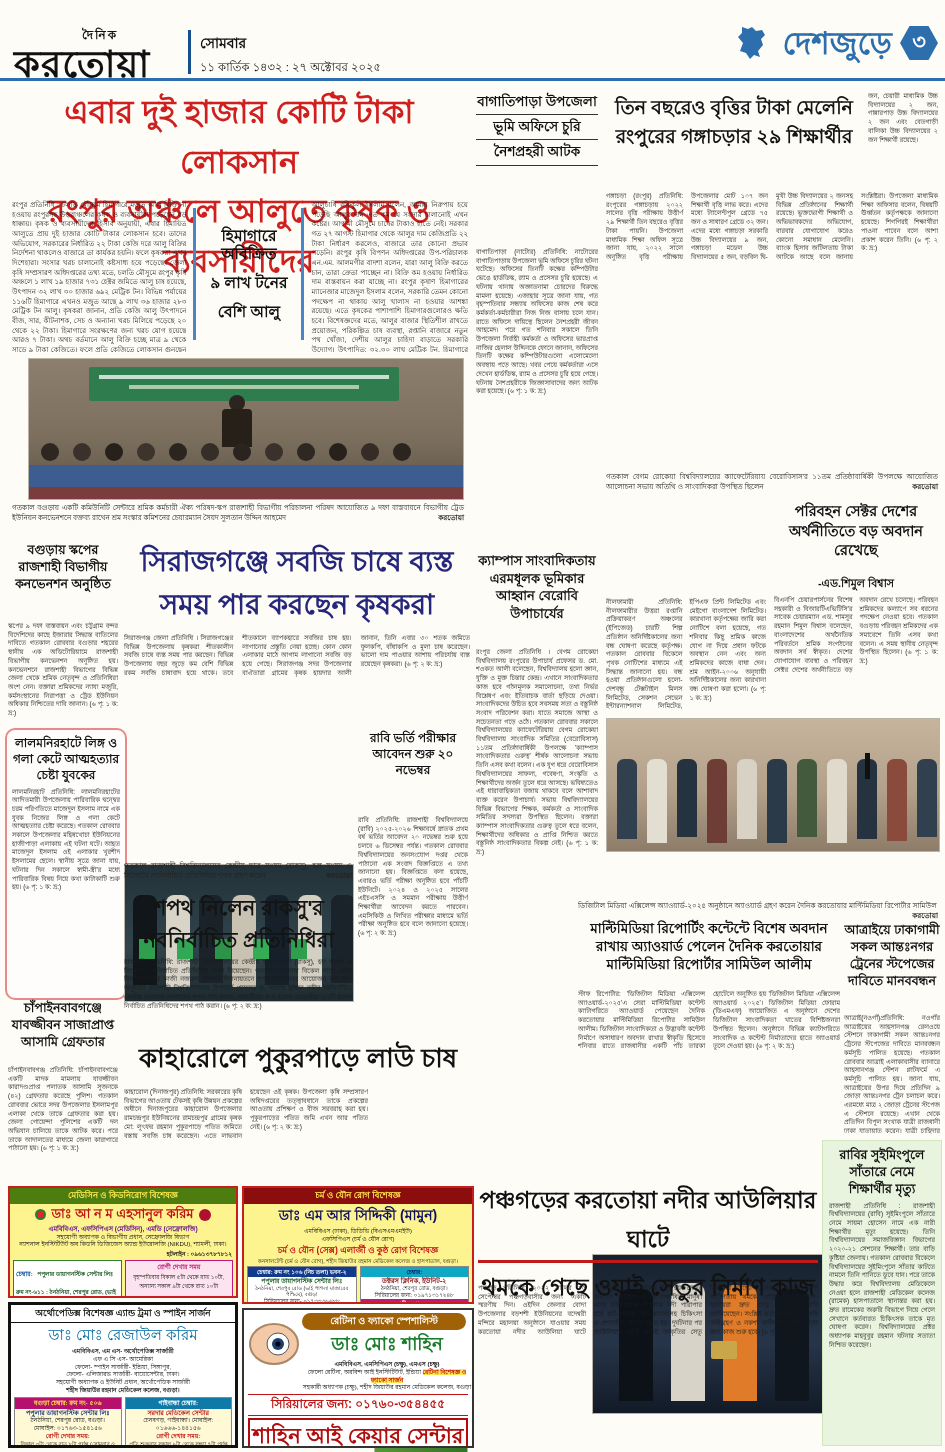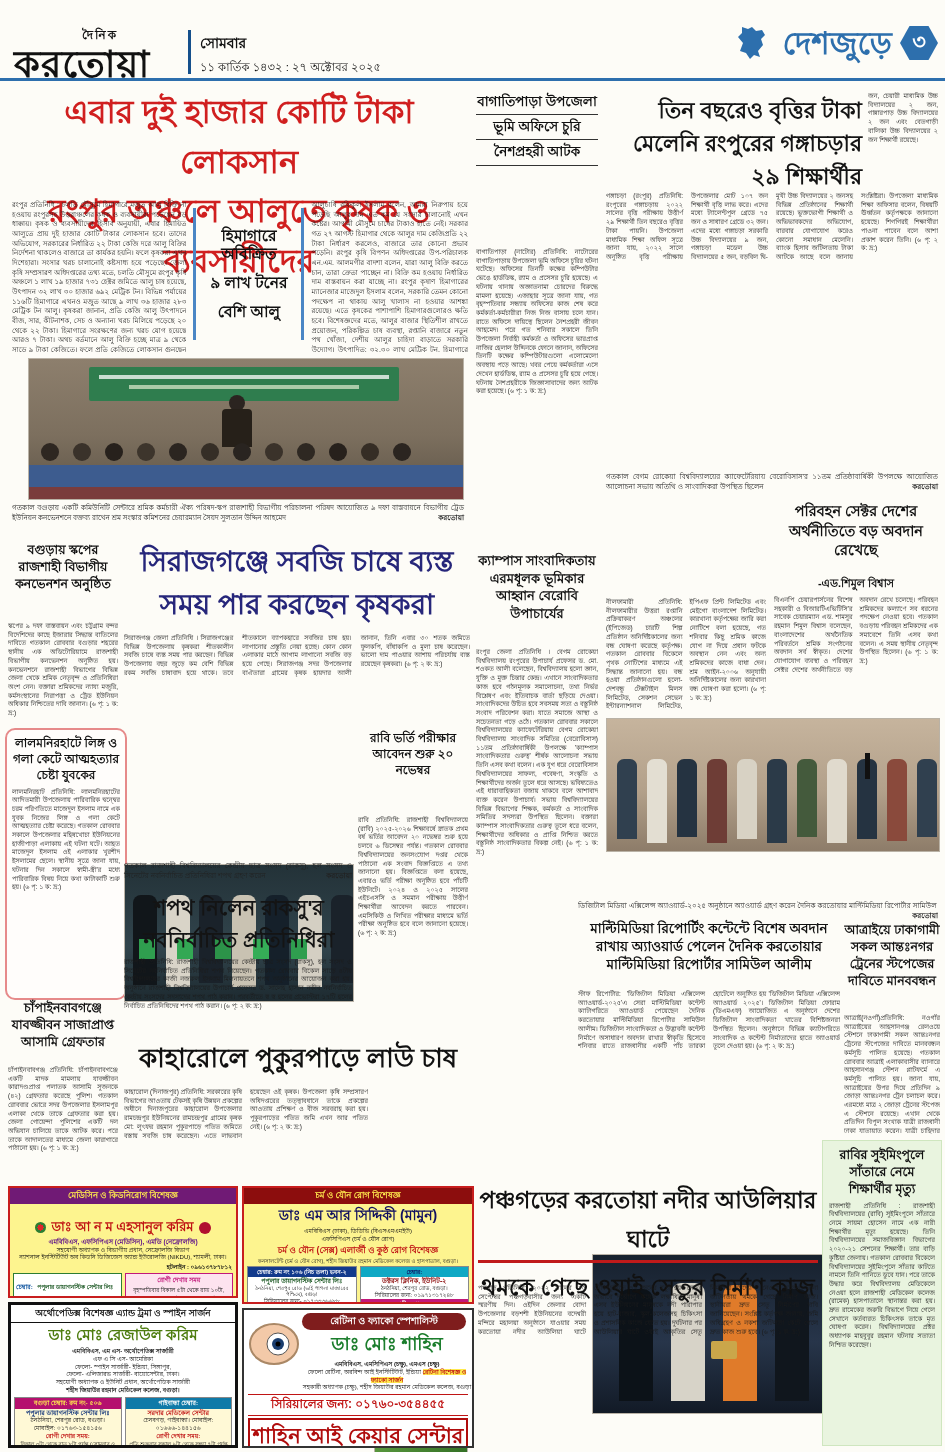--- a/index.html
+++ b/index.html
@@ -160,21 +160,21 @@
   <div class="abs" style="left:476px;top:90px;width:122px;">
     <div class="col-head rule-under" style="font-size:13.5px;">বাগাতিপাড়া উপজেলা</div>
     <div class="col-head rule-under" style="font-size:13.5px;">ভূমি অফিসে চুরি</div>
     <div class="col-head rule-under" style="font-size:13.5px;">নৈশপ্রহরী আটক</div>
   </div>
   <div class="abs body-sm" style="left:476px;top:248px;width:122px;height:292px;">বাগাতিপাড়া (নাটোর) প্রতিনিধি: নাটোরের বাগাতিপাড়ায় উপজেলা ভূমি অফিসে চুরির ঘটনা ঘটেছে। অফিসের তিনটি কক্ষের কম্পিউটার ভেঙে হার্ডডিস্ক, র‍্যাম ও প্রসেসর চুরি হয়েছে। এ ঘটনায় থানায় অজ্ঞাতনামা চোরদের বিরুদ্ধে মামলা হয়েছে। এজাহার সূত্রে জানা যায়, গত বৃহস্পতিবার সন্ধ্যায় অফিসের কাজ শেষ করে কর্মকর্তা-কর্মচারীরা নিজ নিজ বাসায় চলে যান। রাতে অফিসে দায়িত্বে ছিলেন নৈশপ্রহরী জীবন আহমেদ। পরে গত শনিবার সকালে তিনি উপজেলা নির্বাহী কর্মকর্তা ও অফিসের ভারপ্রাপ্ত নাজির হেলাল উদ্দিনকে ফোনে জানান, অফিসের তিনটি কক্ষের কম্পিউটারগুলো এলোমেলো অবস্থায় পড়ে আছে। খবর পেয়ে কর্মকর্তারা এসে দেখেন হার্ডডিস্ক, র‍্যাম ও প্রসেসর চুরি হয়ে গেছে। ঘটনায় নৈশপ্রহরীকে জিজ্ঞাসাবাদের জন্য আটক করা হয়েছে। (৬ পৃ: ১ ক: দ্র:)</div>
 
   <div class="abs col-head" style="left:476px;top:552px;width:122px;font-size:13px;">ক্যাম্পাস সাংবাদিকতায় এরমধূলক ভূমিকার আহ্বান বেরোবি উপাচার্যের</div>
   <div class="abs body-sm" style="left:476px;top:648px;width:122px;height:524px;">রংপুর জেলা প্রতিনিধি । বেগম রোকেয়া বিশ্ববিদ্যালয় রংপুরের উপাচার্য প্রফেসর ড. মো. শওকত আলী বলেছেন, বিশ্ববিদ্যালয় হলো জ্ঞান, যুক্তি ও মুক্ত চিন্তার কেন্দ্র। এখানে সাংবাদিকতার কাজ হবে গঠনমূলক সমালোচনা, তথ্য নির্ভর বিশ্লেষণ এবং ইতিবাচক বার্তা ছড়িয়ে দেওয়া। সাংবাদিকদের উচিত হবে সবসময় সত্য ও বস্তুনিষ্ঠ সংবাদ পরিবেশন করা। যাতে সমাজে আস্থা ও সচেতনতা গড়ে ওঠে। গতকাল রোববার সকালে বিশ্ববিদ্যালয়ের ক্যাফেটেরিয়ায় বেগম রোকেয়া বিশ্ববিদ্যালয় সাংবাদিক সমিতির (বেরোবিসাস) ১১তম প্রতিষ্ঠাবার্ষিকী উপলক্ষে 'ক্যাম্পাস সাংবাদিকতার গুরুত্ব' শীর্ষক আলোচনা সভায় তিনি এসব কথা বলেন। এক যুগ ধরে বেরোবিসাস বিশ্ববিদ্যালয়ের সাফল্য, গবেষণা, সংস্কৃতি ও শিক্ষার্থীদের অর্জন তুলে ধরে আসছে। ভবিষ্যতেও এই ধারাবাহিকতা বজায় থাকবে বলে আশাবাদ ব্যক্ত করেন উপাচার্য। সভায় বিশ্ববিদ্যালয়ের বিভিন্ন বিভাগের শিক্ষক, কর্মকর্তা ও সাংবাদিক সমিতির সদস্যরা উপস্থিত ছিলেন। বক্তারা ক্যাম্পাস সাংবাদিকতার গুরুত্ব তুলে ধরে বলেন, শিক্ষার্থীদের অধিকার ও প্রাপ্তি নিশ্চিত করতে বস্তুনিষ্ঠ সাংবাদিকতার বিকল্প নেই। (৬ পৃ: ১ ক: দ্র:)</div>
 
-  <div class="abs hl-blk-lg" style="left:606px;top:94px;width:256px;font-size:22px;text-align:right;">তিন বছরেও বৃত্তির টাকা মেলেনি রংপুরের গঙ্গাচড়ার ২৯ শিক্ষার্থীর</div>
+  <div class="abs hl-blk-lg" style="left:606px;top:94px;width:256px;font-size:19px;">তিন বছরেও বৃত্তির টাকা মেলেনি রংপুরের গঙ্গাচড়ার ২৯ শিক্ষার্থীর</div>
   <div class="abs body-sm" style="left:868px;top:92px;width:70px;height:94px;">জন, চেয়ারী মাধ্যমিক উচ্চ বিদ্যালয়ের ২ জন, গান্নারপাড় উচ্চ বিদ্যালয়ের ২ জন এবং বেতগাড়ী বালিকা উচ্চ বিদ্যালয়ের ২ জন শিক্ষার্থী রয়েছে।</div>
   <div class="abs body-sm" style="left:606px;top:192px;width:332px;height:142px;column-count:4;column-gap:8px;">গঙ্গাচড়া (রংপুর) প্রতিনিধি: রংপুরের গঙ্গাচড়ায় ২০২২ সালের বৃত্তি পরীক্ষায় উত্তীর্ণ ২৯ শিক্ষার্থী তিন বছরেও বৃত্তির টাকা পায়নি। উপজেলা মাধ্যমিক শিক্ষা অফিস সূত্রে জানা যায়, ২০২২ সালে অনুষ্ঠিত বৃত্তি পরীক্ষায় উপজেলার মোট ১০৭ জন শিক্ষার্থী বৃত্তি লাভ করে। এদের মধ্যে ট্যালেন্টপুল গ্রেডে ৭৫ জন ও সাধারণ গ্রেডে ৩২ জন। এদের মধ্যে গঙ্গাচড়া সরকারি উচ্চ বিদ্যালয়ের ৯ জন, গঙ্গাচড়া মডেল উচ্চ বিদ্যালয়ের ৫ জন, বড়বিল দ্বি-মুখী উচ্চ বিদ্যালয়ের ২ জনসহ বিভিন্ন প্রতিষ্ঠানের শিক্ষার্থী রয়েছে। ভুক্তভোগী শিক্ষার্থী ও অভিভাবকদের অভিযোগ, বারবার যোগাযোগ করেও কোনো সমাধান মেলেনি। ব্যাংক হিসাব জটিলতায় টাকা আটকে আছে বলে জানায় সংশ্লিষ্টরা। উপজেলা মাধ্যমিক শিক্ষা অফিসার বলেন, বিষয়টি ঊর্ধ্বতন কর্তৃপক্ষকে জানানো হয়েছে। শিগগিরই শিক্ষার্থীরা পাওনা পাবেন বলে আশা প্রকাশ করেন তিনি। (৬ পৃ: ২ ক: দ্র:)</div>
 
   <div class="abs photo" style="left:606px;top:338px;width:332px;height:132px;background:linear-gradient(180deg,#c6b49d 0%,#b2a08a 55%,#8d7c69 100%);">
     <div class="abs" style="left:10px;top:40px;display:flex;gap:10px;">
       <div style="width:20px;height:80px;background:#30404f;border-radius:7px 7px 0 0;"></div>
       <div style="width:20px;height:84px;background:#e3ded2;border-radius:7px 7px 0 0;"></div>
       <div style="width:20px;height:78px;background:#253341;border-radius:7px 7px 0 0;"></div>
       <div style="width:20px;height:84px;background:#6e3d36;border-radius:7px 7px 0 0;"></div>
       <div style="width:20px;height:80px;background:#d8d2c4;border-radius:7px 7px 0 0;"></div>
@@ -222,22 +222,22 @@
     <div class="body-sm" style="margin-top:4px;height:232px;">রাজশাহী প্রতিনিধি : রাজশাহী বিশ্ববিদ্যালয়ের (রাবি) সুইমিংপুলে সাঁতারে নেমে সায়মা হোসেন নামে এক নারী শিক্ষার্থীর মৃত্যু হয়েছে। তিনি বিশ্ববিদ্যালয়ের সমাজবিজ্ঞান বিভাগের ২০২০-২১ সেশনের শিক্ষার্থী। তার বাড়ি কুষ্টিয়া জেলায়। গতকাল রোববার বিকেলে বিশ্ববিদ্যালয়ের সুইমিংপুলে সাঁতার কাটতে নামলে তিনি পানিতে ডুবে যান। পরে তাকে উদ্ধার করে বিশ্ববিদ্যালয় মেডিকেলে নেওয়া হলে রাজশাহী মেডিকেল কলেজ (রামেক) হাসপাতালে স্থানান্তর করা হয়। দ্রুত রামেকের জরুরি বিভাগে নিয়ে গেলে সেখানে কর্তব্যরত চিকিৎসক তাকে মৃত ঘোষণা করেন। বিশ্ববিদ্যালয়ের প্রক্টর অধ্যাপক মাহবুবুর রহমান ঘটনার সত্যতা নিশ্চিত করেছেন।</div>
   </div>
 
   <div class="abs" style="left:478px;top:1182px;width:340px;">
     <div class="ctr" style="font-size:23px;font-weight:900;border-bottom:3px solid #c01a1a;">পঞ্চগড়ের করতোয়া নদীর আউলিয়ার ঘাটে</div>
     <div class="ctr" style="font-size:23px;font-weight:900;padding-top:6px;">থমকে গেছে ওয়াই সেতুর নির্মাণ কাজ</div>
   </div>
   <div class="abs body-sm" style="left:478px;top:1284px;width:340px;height:160px;column-count:3;column-gap:8px;">পঞ্চগড় প্রতিনিধি: ২০২২ সালের ২৫ সেপ্টেম্বর পঞ্চগড়বাসীর জন্য একটি স্মরণীয় দিন। ওইদিন জেলার বোদা উপজেলার বড়শশী ইউনিয়নের বদেশ্বরী মন্দিরে মহালয়া অনুষ্ঠানে যাওয়ার সময় করতোয়া নদীর আউলিয়া ঘাটে নৌকাডুবিতে ৭২ জনের মৃত্যু হয়। সেতুর অভাবে দুর্ভোগে কয়েক লক্ষাধিক মানুষ। এসব ইউনিয়নের মানুষকে নদী পারাপার হয়ে হাট-বাজার, স্কুল-কলেজসহ চিকিৎসা ও প্রশাসনিক কাজে যেতে হয়। দুর্ঘটনার পর আউলিয়ার ঘাটে ওয়াই আকৃতির সেতু নির্মাণের উদ্যোগ নেওয়া হলেও নানা জটিলতায় থমকে গেছে নির্মাণ কাজ। স্থানীয়রা দ্রুত সেতু নির্মাণের দাবি জানিয়েছেন। সংশ্লিষ্ট কর্তৃপক্ষ জানায়, জমি অধিগ্রহণ ও নকশা জটিলতা কেটে গেলে দ্রুত কাজ শুরু হবে। (৬ পৃ: ১ ক: দ্র:)</div>
 
   <div class="abs ad yellow-ad" style="left:8px;top:1186px;width:230px;height:112px;">
-    <div class="ad-strip" style="background:#701a75;color:#ffe94d;font-size:8.5px;padding:1px 0;">মেডিসিন ও কিডনিরোগ বিশেষজ্ঞ</div>
-    <div style="display:flex;align-items:center;justify-content:center;gap:5px;margin-top:13px;">
+    <div class="ad-strip" style="background:#4d7c0f;color:#ffe94d;font-size:8.5px;padding:1px 0;">মেডিসিন ও কিডনিরোগ বিশেষজ্ঞ</div>
+    <div style="display:flex;align-items:center;justify-content:center;gap:5px;">
       <span style="width:11px;height:11px;border-radius:50%;background:radial-gradient(circle at 50% 50%,#e0262a 0 40%,#2e7d32 40% 100%);display:inline-block;"></span>
       <span style="font-size:13px;font-weight:900;color:#c01414;">ডাঃ আ ন ম এহসানুল করিম</span>
       <span style="width:12px;height:12px;border-radius:50%;background:#b01030;display:inline-block;"></span>
     </div>
     <div class="tinyc" style="color:#5b0d8a;font-weight:bold;font-size:6.6px;">এমবিবিএস, এফসিপিএস (মেডিসিন), এমডি (নেফ্রোলজি)</div>
     <div class="tinyc">সহযোগী অধ্যাপক ও বিভাগীয় প্রধান, নেফ্রোলজি বিভাগ</div>
     <div class="tinyc">ন্যাশনাল ইনস্টিটিউট অব কিডনি ডিজিজেস অ্যান্ড ইউরোলজি (NIKDU), শ্যামলী, ঢাকা।</div>
     <div style="font-size:5.8px;text-align:right;padding-right:4px;font-weight:bold;">হটলাইন : ০৯৬১৩৭৮৭৮১২</div>
     <div style="display:flex;gap:3px;padding:1px 3px;">
       <div class="chbox" style="flex:1;border-color:#2e7d32;padding:1px 2px;">
@@ -247,21 +247,21 @@
       <div class="chbox" style="flex:1;background:#fde3ef;border-color:#c2187a;padding:1px 2px;">
         <div style="font-size:6.2px;font-weight:bold;color:#c2187a;text-align:center;">রোগী দেখার সময়</div>
         <div style="font-size:5.6px;text-align:center;">বৃহস্পতিবার বিকাল ৫টা থেকে রাত ১০টা, অন্যান্য সকাল ৯টা থেকে রাত ১০টা</div>
       </div>
     </div>
 
   </div>
 
   <div class="abs ad white-ad" style="left:8px;top:1302px;width:230px;height:146px;">
     <div class="ad-strip" style="font-size:9px;border-bottom:1px solid #111;padding:1px 0;">অর্থোপেডিক্স বিশেষজ্ঞ এ্যান্ড ট্রমা ও স্পাইন সার্জন</div>
-    <div class="ctr" style="font-size:15px;font-weight:700;color:#4d7c0f;">ডাঃ মোঃ রেজাউল করিম</div>
+    <div class="ctr" style="font-size:15px;font-weight:400;color:#0369a1;">ডাঃ মোঃ রেজাউল করিম</div>
     <div class="tinyc" style="font-weight:bold;">এমবিবিএস, এম এস- অর্থোপেডিক্স সার্জারী</div>
     <div class="tinyc">এফ এ সি এস- আমেরিকা</div>
     <div class="tinyc">ফেলো- স্পাইন সার্জারী- ইন্ডিয়া, সিঙ্গাপুর,</div>
     <div class="tinyc">ফেলো- এলিজারভ সার্জারী- বায়োসেন্টার, ঢাকা।</div>
     <div class="tinyc">সহযোগী অধ্যাপক ও ইউনিট প্রধান, অর্থোপেডিক সার্জারী</div>
     <div class="tinyc" style="font-weight:bold;">শহীদ জিয়াউর রহমান মেডিকেল কলেজ, বগুড়া।</div>
     <div style="display:flex;gap:3px;padding:2px 3px;">
       <div class="chbox" style="flex:1;background:#fff9d6;">
         <div style="background:#b5106e;color:#ffe94d;font-size:6.2px;font-weight:bold;text-align:center;">বগুড়া চেম্বার: রুম নং- ৫০৬</div>
         <div class="tinyc" style="color:#12357a;font-weight:bold;font-size:6.4px;">পপুলার ডায়াগনস্টিক সেন্টার লিঃ</div>
@@ -307,21 +307,21 @@
   </div>
 
   <div class="abs ad" style="left:242px;top:1308px;width:232px;height:140px;background:#fff;border:2px solid #333;">
     <svg class="abs" style="left:4px;top:6px;" width="52" height="56" viewBox="0 0 52 56">
       <ellipse cx="26" cy="28" rx="24" ry="20" fill="#f3c9a8" stroke="#a86" stroke-width="2"></ellipse>
       <circle cx="30" cy="28" r="11" fill="#fff" stroke="#555"></circle>
       <circle cx="30" cy="28" r="6" fill="#1a3d6e"></circle>
       <circle cx="30" cy="28" r="2.5" fill="#000"></circle>
     </svg>
     <div style="margin-left:58px;">
-      <div style="background:#7f1d1d;color:#fff;border-radius:10px;font-size:9.5px;font-weight:bold;text-align:center;padding:1px 0;margin:3px 6px 0 0;">রেটিনা ও ফ্যাকো স্পেশালিস্ট</div>
+      <div style="background:#a16207;color:#fff;border-radius:10px;font-size:9.5px;font-weight:bold;text-align:center;padding:1px 0;margin:3px 6px 0 0;">রেটিনা ও ফ্যাকো স্পেশালিস্ট</div>
       <div class="ctr" style="font-size:18px;font-weight:900;color:#1b7d2c;">ডাঃ মোঃ শাহিন</div>
       <div class="tinyc" style="font-weight:bold;">এমবিবিএস, এমসিপিএস (চক্ষু), এমএস (চক্ষু)</div>
       <div class="tinyc"><span>ফেলো রেটিনা, অরবিন্দ আই ইনস্টিটিউট, ইন্ডিয়া</span> <span style="background:#ffe94d;color:#c01414;font-weight:bold;">রেটিনা বিশেষজ্ঞ ও ফ্যাকো সার্জন</span></div>
       <div class="tinyc">সহকারী অধ্যাপক (চক্ষু), শহীদ জিয়াউর রহমান মেডিকেল কলেজ, বগুড়া</div>
     </div>
     <div class="ctr" style="font-size:12px;font-weight:900;color:#c01414;border-top:1px solid #c01414;border-bottom:1px solid #c01414;margin:2px 4px;">সিরিয়ালের জন্য: ০১৭৬০-৩৫৪৪৫৫</div>
     <div class="ctr" style="font-size:21px;font-weight:900;color:#b00d0d;border:2px solid #b00d0d;margin:1px 4px;">শাহিন আই কেয়ার সেন্টার</div>
 
   </div>
 

